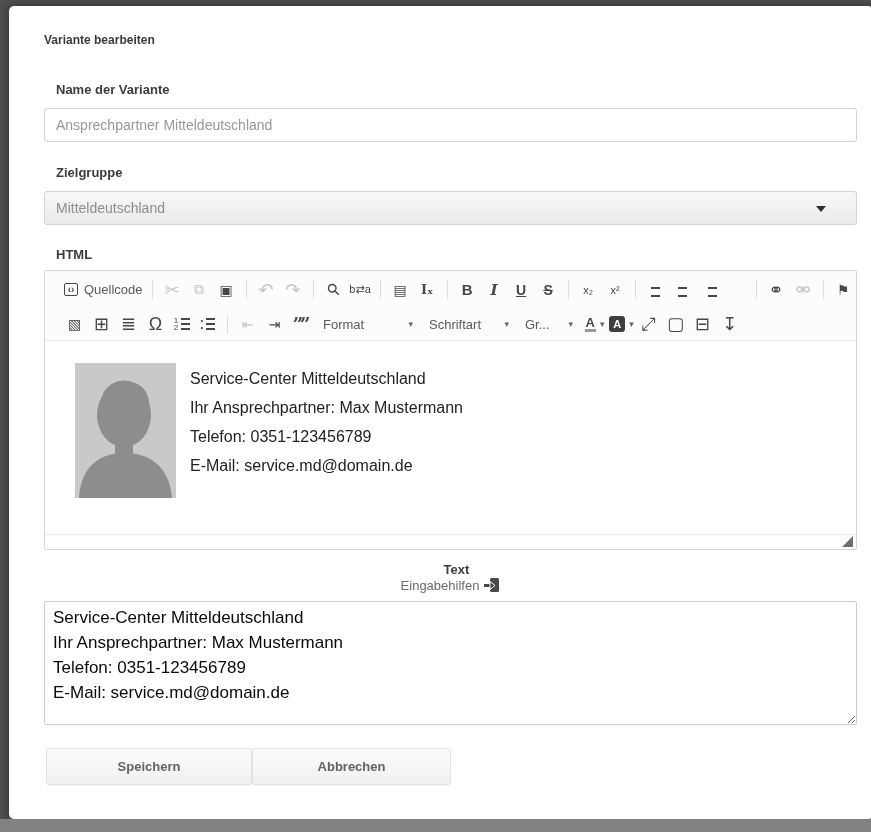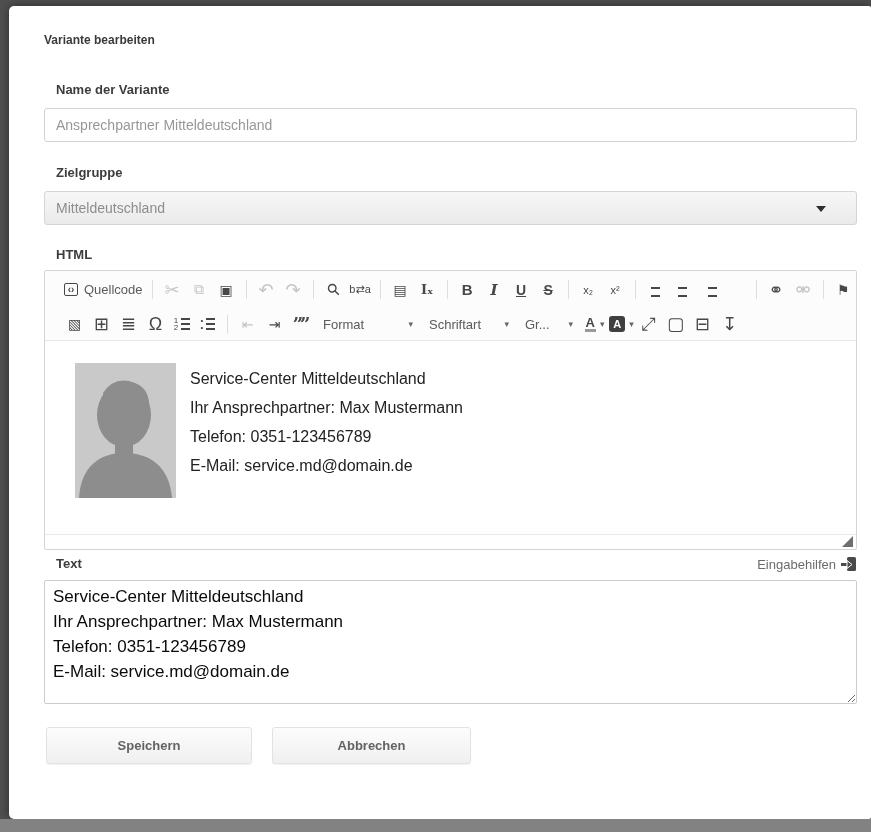--- a/index.html
+++ b/index.html
@@ -85,29 +85,29 @@
 
   .ed-content { height:193px; background:#fff; padding:22px 20px 0 30px; display:flex; overflow:hidden; }
   .avatar { width:101px; height:135px; flex:none; }
   .ed-text { margin-left:14px; padding-top:1px; }
   .ed-text p { font-size:16px; line-height:29px; color:#222; }
   .ed-bottombar { height:15px; border-top:1px solid #e9e9e9; position:relative; border-radius:0 0 2px 2px; }
   .ed-resize { position:absolute; right:3px; bottom:2px; width:0; height:0;
                border-left:11px solid transparent; border-bottom:11px solid #6e6e6e; }
 
   
-  .text-row { margin-top:6px; display:flex; align-items:flex-start; justify-content:space-between; }
+  .text-row { margin-top:12px; display:flex; align-items:center; justify-content:space-between;flex-direction:column; }
   .helper { display:inline-flex; align-items:center; gap:5px; font-size:13px; color:#6b6b6b; cursor:pointer; }
   .textarea {
     display:block; width:100%; height:124px; margin-top:8px; resize:both;
     border:1px solid #ccc; border-radius:2px; padding:3px 8px;
     font-family:"Liberation Sans","DejaVu Sans",sans-serif; font-size:17px; line-height:25px; color:#0a0a0a;
     outline:none;
   }
-  .btn-row { display:flex; gap:20px; margin-top:23px; margin-left:2px; }
+  .btn-row { display:flex; gap:0; margin-top:23px; margin-left:2px; }
   .btn {
     height:37px; border:1px solid #e2e2e2; border-radius:3px;
     background:linear-gradient(#fcfcfc,#f0f0f0);
     box-shadow:0 1px 1px rgba(0,0,0,.05);
     font-family:inherit; font-size:13px; font-weight:bold; color:#636363; cursor:pointer;
   }
   .btn-save { width:206px; } .btn-cancel { width:199px; }
 </style>
 </head>
 <body>

